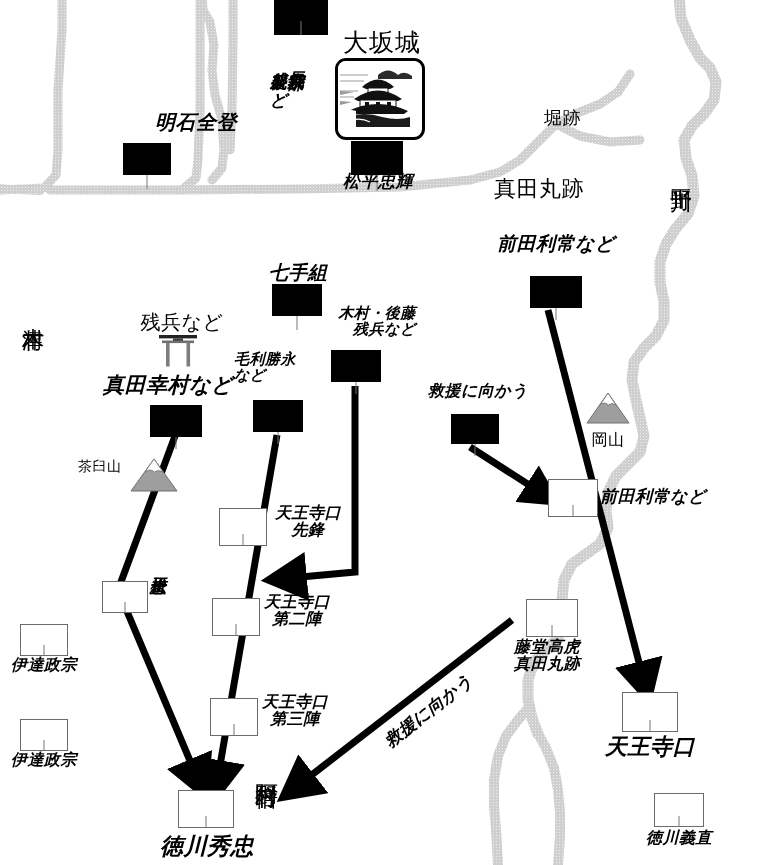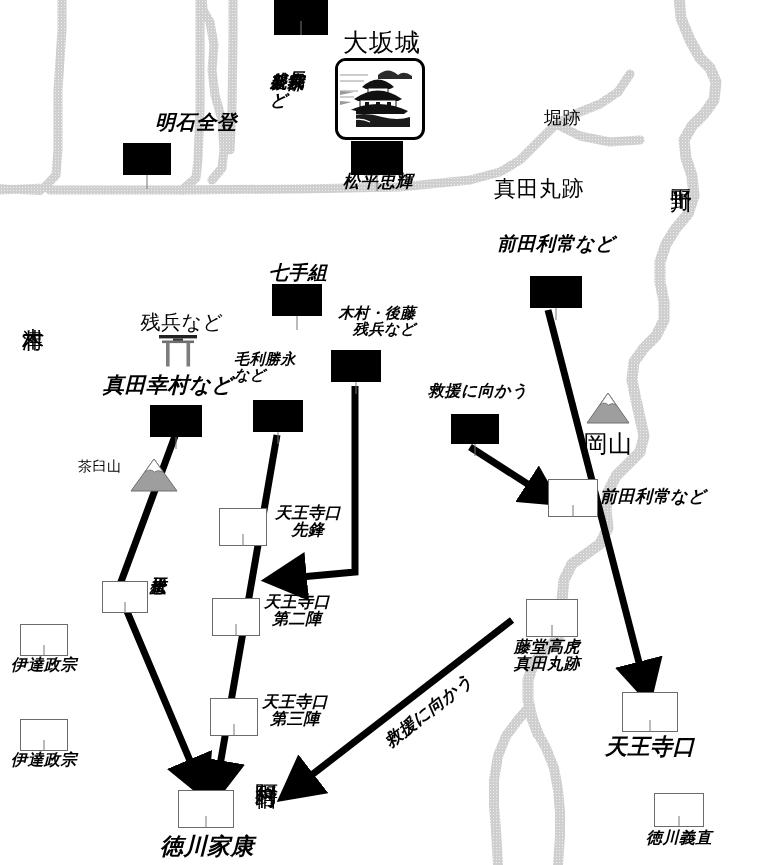--- a/index.html
+++ b/index.html
@@ -319,21 +319,21 @@
     <div class="box" style="width:52px;height:38px;"></div>
     <div class="pole" style="top:-12px;height:12px;"></div>
   </div>
   <div class="lbl brush" style="left:514px;top:639px;font-size:16px;">藤堂高虎
 真田丸跡</div>
 
   <div class="unit east" style="left:206px;top:828px;">
     <div class="box" style="width:56px;height:38px;"></div>
     <div class="pole" style="top:-12px;height:12px;"></div>
   </div>
-  <div class="lbl brush ctr" style="left:207px;top:834px;font-size:23px;">徳川家康</div>
+  <div class="lbl brush ctr" style="left:207px;top:834px;font-size:23px;">徳川秀忠</div>
 
   <div class="unit east" style="left:650px;top:732px;">
     <div class="box" style="width:56px;height:40px;"></div>
     <div class="pole" style="top:-12px;height:12px;"></div>
   </div>
   <div class="lbl brush ctr" style="left:650px;top:735px;font-size:22px;">天王寺口</div>
 
   <div class="unit east" style="left:679px;top:827px;">
     <div class="box" style="width:50px;height:34px;"></div>
     <div class="pole" style="top:-11px;height:11px;"></div>
@@ -347,19 +347,19 @@
   <div class="lbl plain" style="left:494px;top:177px;font-size:22px;">真田丸跡</div>
 
   <div class="lbl plain vert" style="left:670px;top:172px;font-size:22px;">平野川</div>
 
   <div class="lbl plain vert" style="left:22px;top:310px;font-size:22px;">木津村</div>
 
   <div class="lbl plain ctr" style="left:182px;top:312px;font-size:20px;">残兵など</div>
 
   <div class="lbl plain" style="left:78px;top:459px;font-size:14px;">茶臼山</div>
 
-  <div class="lbl plain ctr" style="left:608px;top:432px;font-size:24px;">岡山</div>
+  <div class="lbl plain ctr" style="left:608px;top:432px;font-size:16px;">岡山</div>
 
   <div class="lbl plain vert" style="left:255px;top:766px;font-size:23px;">阿倍野村</div>
 
   <div class="lbl brush" style="left:381px;top:736px;font-size:17px;transform:rotate(-38deg);transform-origin:left top;">救援に向かう</div>
 
 </div>
 
 </body></html>

